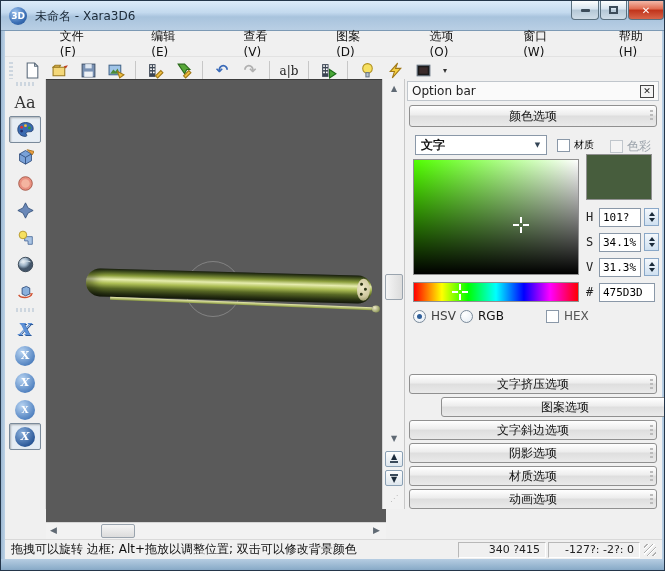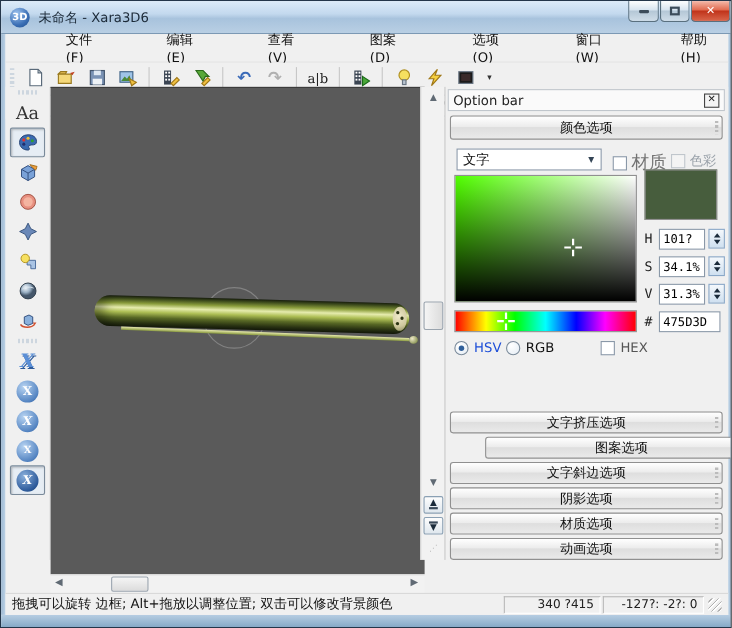--- a/index.html
+++ b/index.html
@@ -36,21 +36,21 @@
   .toolbar1{left:4px;top:56px;width:657px;height:27px;background:#f0f0f0;display:flex;align-items:center;gap:4px;padding-left:4px;}
   .toolbar2{left:4px;top:83px;width:657px;height:25px;background:#f0f0f0;display:flex;align-items:center;gap:4px;padding-left:8px;border-bottom:1px solid #d9d9d9;}
   .grip{width:4px;height:18px;margin-right:3px;
     background:repeating-linear-gradient(180deg,#cdd6df 0 2px,transparent 2px 4px);}
   .tbtn{width:24px;height:22px;display:flex;align-items:center;justify-content:center;border:1px solid transparent;border-radius:2px;cursor:pointer;}
   .sep{width:1px;height:20px;background:#c7c7c7;margin:0 3px;}
   .glyph{font-size:15px;line-height:1;}
   .undo{color:#3a6ab8;font-weight:bold;}
   .redo{color:#b0b0b0;font-weight:bold;}
   .ab{font-size:12px;color:#222;font-family:"DejaVu Serif",serif;}
-  .combo{height:20px;background:#fff;border:1px solid #8a98a8;display:flex;align-items:center;font-size:12px;color:#111;position:relative;padding-left:5px;}
+  .combo{height:20px;background:#fff;border:1px solid #8a98a8;display:flex;align-items:center;font-size:12px;color:#111;position:relative;padding-left:5px;font-weight:bold;}
   .combo .arrowbtn{position:absolute;right:1px;top:1px;bottom:1px;width:15px;
     background:linear-gradient(180deg,#f2f7fc,#cfe0ef);border-left:1px solid #a8b8c8;
     display:flex;align-items:center;justify-content:center;font-size:7px;color:#345;}
   .fmt{font-family:"DejaVu Serif","Liberation Serif",serif;font-size:14px;color:#223a6a;width:22px;height:20px;display:flex;align-items:center;justify-content:center;cursor:pointer;border:1px solid transparent;border-radius:2px;}
   .spinfield{height:20px;background:#fff;border:1px solid #8a98a8;display:flex;align-items:center;font-size:12px;padding-left:4px;position:relative;}
   .spin{width:15px;height:18px;margin-left:auto;background:linear-gradient(180deg,#f4f8fc,#cfe0f0);
     border:1px solid #8aa8c8;display:flex;flex-direction:column;align-items:center;justify-content:center;gap:2px;cursor:pointer;}
   .tri-u{width:0;height:0;border-left:3px solid transparent;border-right:3px solid transparent;border-bottom:4px solid #1a2a3a;}
   .tri-d{width:0;height:0;border-left:3px solid transparent;border-right:3px solid transparent;border-top:4px solid #1a2a3a;}
   .alignbtn{width:24px;height:21px;border:1px solid transparent;border-radius:2px;display:flex;align-items:center;justify-content:center;cursor:pointer;}
@@ -436,21 +436,21 @@
       <span class="opt-close">
           <span>✕</span>
         </span>
     </div>
     <div class="btn3d abs optbtn" style="top:26px;height:22px;">颜色选项</div>
 
     <div class="combo abs" style="left:10px;top:56px;width:132px;">
       <span>文字</span>
       <span class="arrowbtn" style="background:none;border:none;">▼</span>
     </div>
-    <label class="abs" style="left:152px;top:59px;display:flex;align-items:center;gap:4px;font-size:16px;color:#737373;">
+    <label class="abs" style="left:152px;top:59px;display:flex;align-items:center;gap:4px;font-size:10px;color:#000000;">
       <span class="cbox"></span>
       <span>材质</span>
     </label>
     <label class="abs" style="left:205px;top:59px;display:flex;align-items:center;gap:4px;font-size:12px;color:#9aa2aa;">
       <span class="cbox disabled"></span>
       <span>色彩</span>
     </label>
 
     <div class="svsquare" style="background: linear-gradient(rgba(0, 0, 0, 0), rgb(0, 0, 0)), linear-gradient(to right, rgb(81, 255, 0), rgb(255, 255, 255));">
       <span class="cross" style="left:65%;top:57%;"></span>
@@ -482,21 +482,21 @@
       <span class="spin">
           <i class="tri-u"></i>
           <i class="tri-d"></i>
         </span>
     </div>
     <div class="hsvrow" style="top:203px;">
       <span class="lbl">#</span>
       <span class="val wide">475D3D</span>
     </div>
 
-    <label class="abs" style="left:8px;top:230px;display:flex;align-items:center;gap:5px;font-size:12px;color:#1d4ed8;">
+    <label class="abs" style="left:8px;top:230px;display:flex;align-items:center;gap:5px;font-size:12px;color:#404040;">
       <span class="radio on"></span>
       <span>HSV</span>
     </label>
     <label class="abs" style="left:55px;top:230px;display:flex;align-items:center;gap:5px;font-size:12px;color:#111;">
       <span class="radio"></span>
       <span>RGB</span>
     </label>
     <label class="abs" style="left:141px;top:230px;display:flex;align-items:center;gap:5px;font-size:12px;color:#555;">
       <span class="cbox"></span>
       <span>HEX</span>

